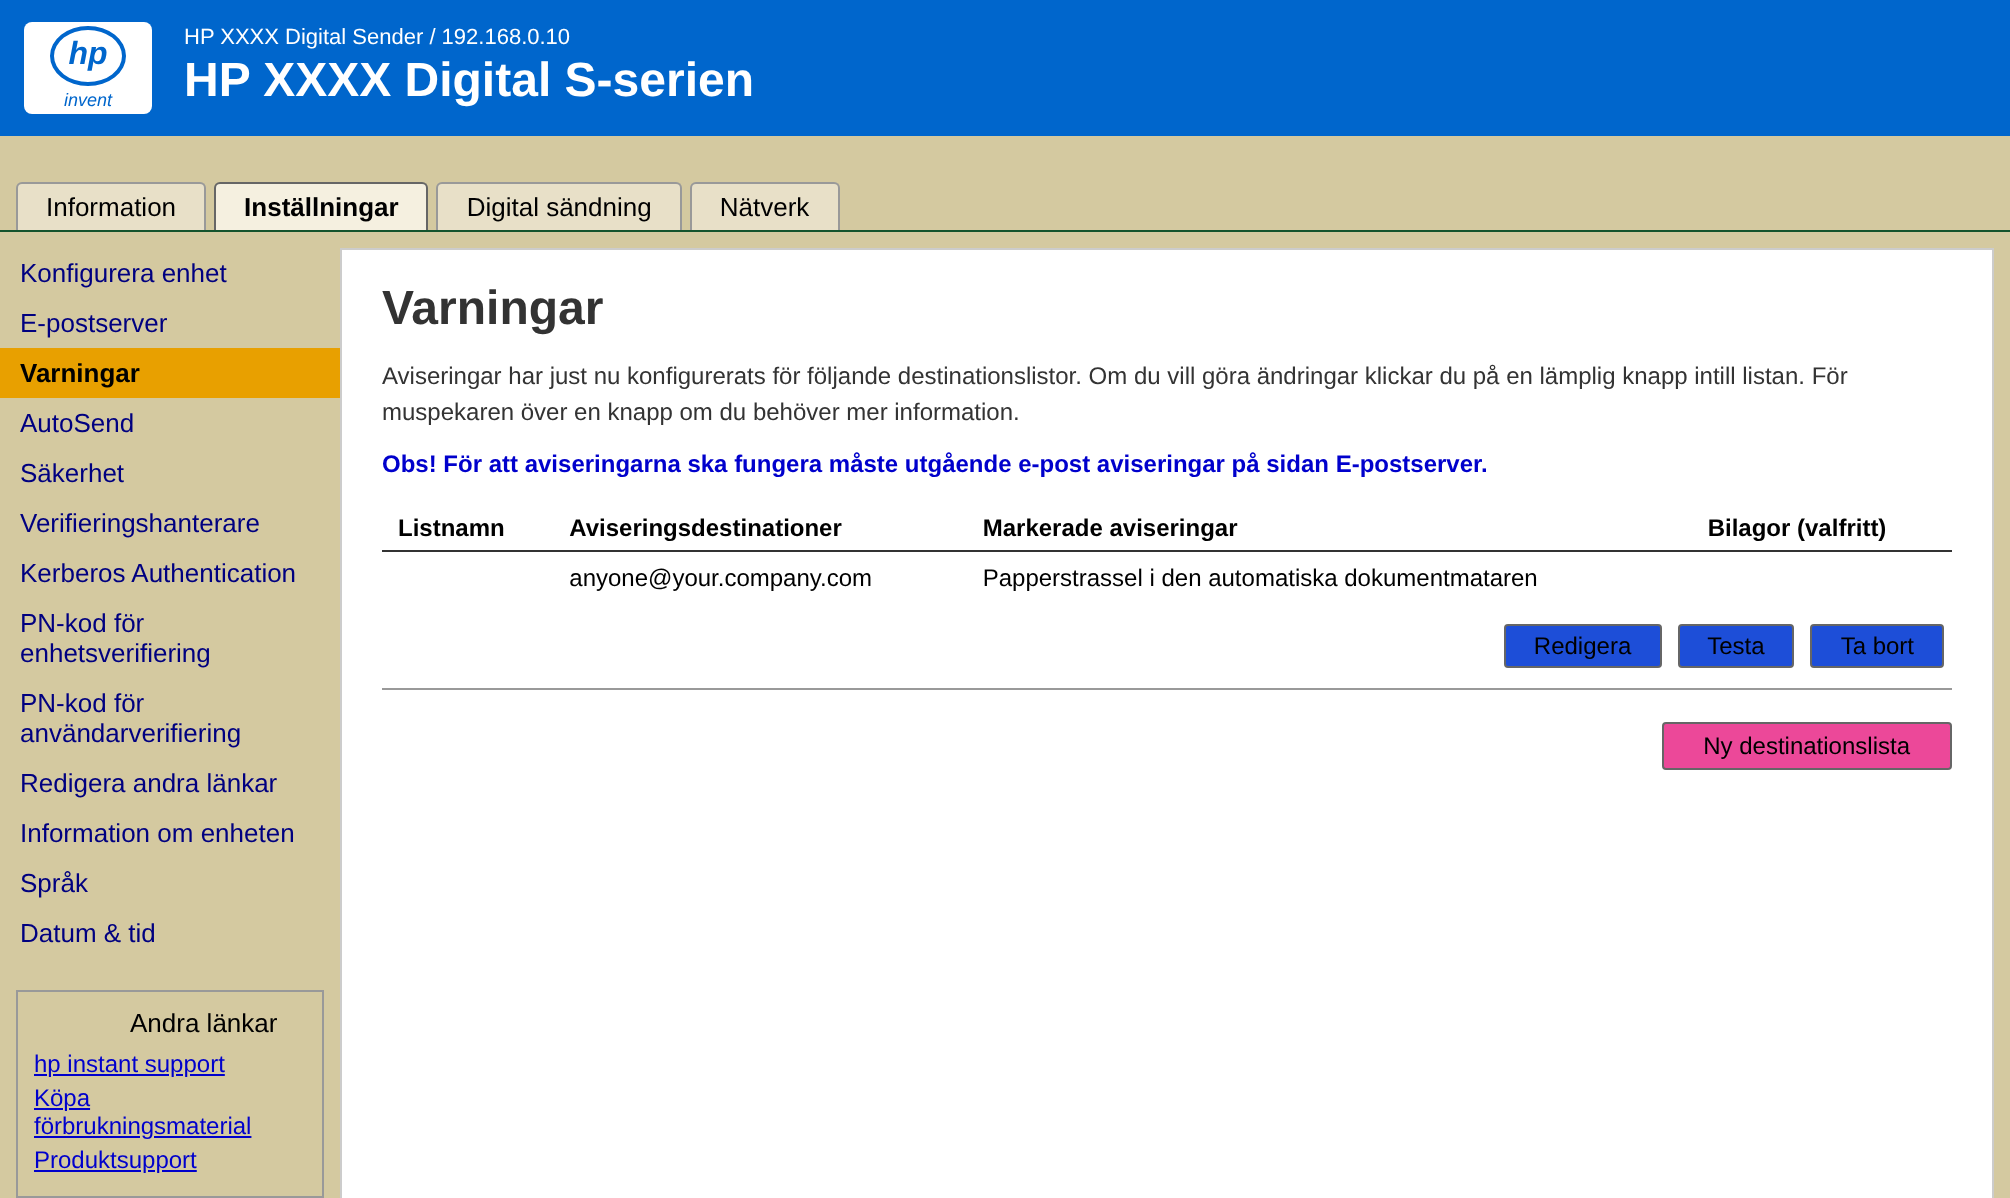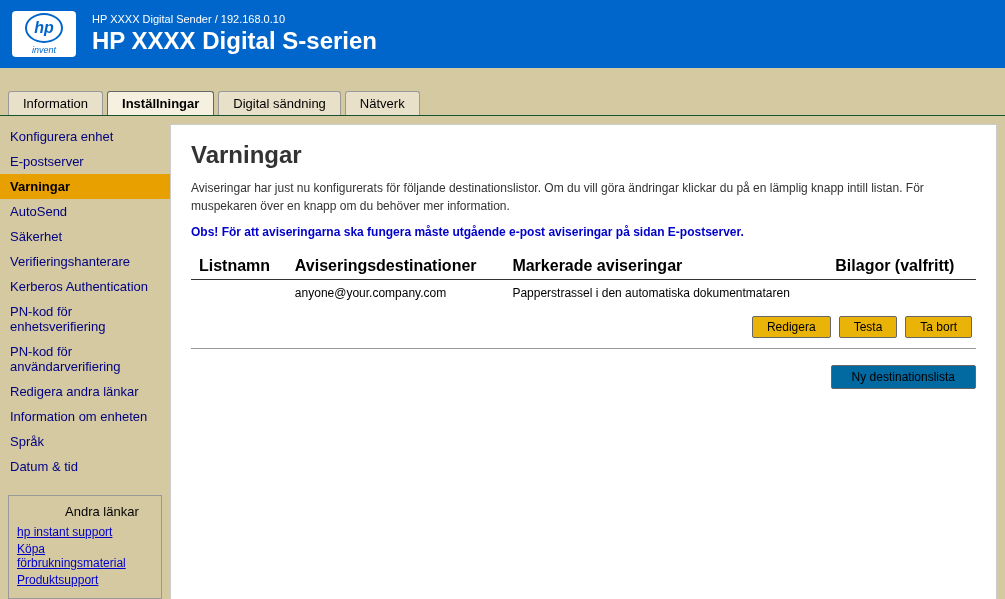--- a/index.html
+++ b/index.html
@@ -162,61 +162,61 @@
 
     
     .alert-table {
       width: 100%;
       border-collapse: collapse;
       margin-bottom: 10px;
     }
     .alert-table th {
       text-align: left;
       font-weight: bold;
-      font-size: 16px;
+      font-size: 12px;
       padding: 4px 8px;
       border-bottom: 1px solid #333;
     }
     .alert-table td {
       padding: 6px 8px;
       font-size: 12px;
       vertical-align: top;
     }
 
     .table-buttons {
       display: flex;
       gap: 8px;
       justify-content: flex-end;
       margin-bottom: 10px;
       padding-right: 4px;
     }
 
     .btn {
       padding: 3px 14px;
       border: 1px solid #666;
-      background: #eab308;
+      background: #1d4ed8;
       cursor: pointer;
       font-size: 12px;
       border-radius: 2px;
     }
 
     .divider {
       border: none;
       border-top: 1px solid #999;
       margin: 10px 0 16px 0;
     }
 
     .new-list-btn-container {
       display: flex;
       justify-content: flex-end;
     }
     .btn-new-list {
       padding: 4px 20px;
       border: 1px solid #666;
-      background: #0369a1;
+      background: #ec4899;
       cursor: pointer;
       font-size: 12px;
       border-radius: 2px;
     }
   </style>
 </head>
 <body>
 
 <div class="header">
   <div class="header-logo">

